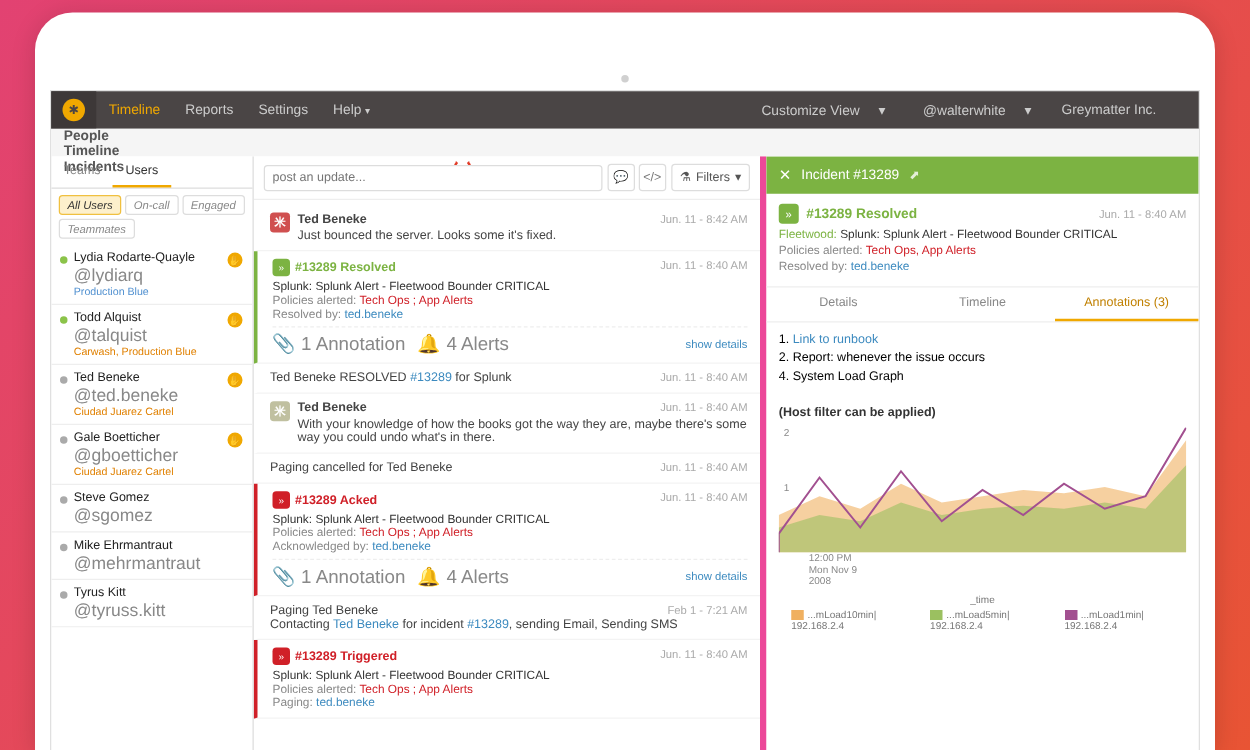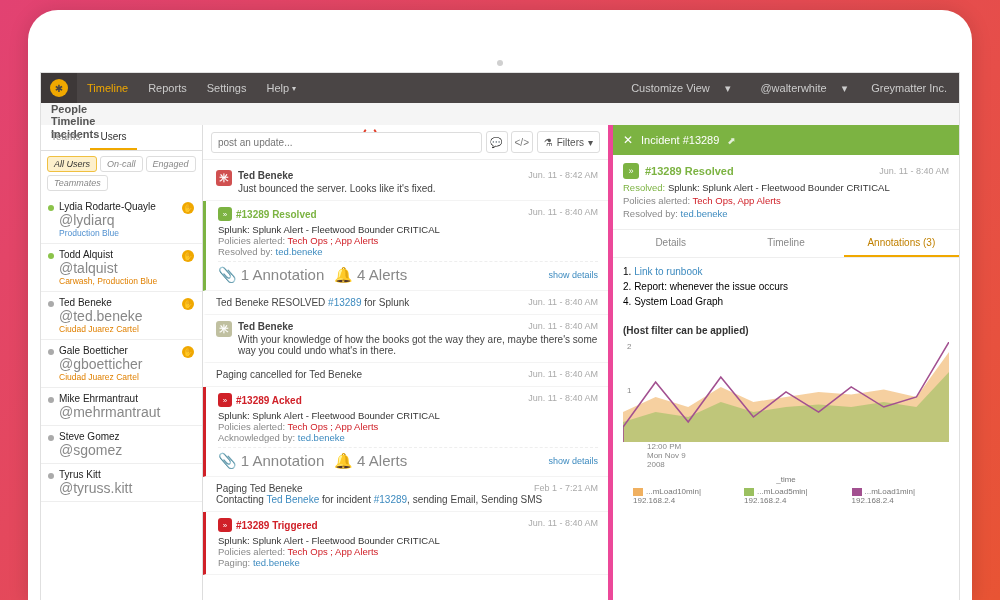--- a/index.html
+++ b/index.html
@@ -35,21 +35,21 @@
 .logo {
   width:36px; height:30px; display:flex; align-items:center; justify-content:center;
   background:#3d3838;
 }
 .logo-circle { width:18px;height:18px;border-radius:50%;background:#f0a800;display:flex;align-items:center;justify-content:center;color:#4a4545;font-size:10px;}
 .nav { display:flex; height:100%; }
 .nav-item { padding:0 10px; display:flex; align-items:center; cursor:pointer; }
 .nav-item.active { color:#f0a800; }
 .nav-item .chev { margin-left:3px; font-size:8px; }
 .spacer { flex:1; }
-.top-right { display:flex; align-items:center; gap:6px; padding-right:6px; }
+.top-right { display:flex; align-items:center; gap:6px; padding-right:28px; }
 .top-right span {padding:0 6px;}
 
 .section-headers { display:flex; height:22px; background:#f5f5f5; font-size:11px; font-weight:600; color:#555;flex-direction:column; }
 .sh { display:flex; align-items:center; padding-left:10px; }
 .sh1 {width:162px;}
 .sh2 {flex:1;}
 .sh3 {width:346px; display:flex; justify-content:space-between; padding-right:10px; align-items:center;}
 .sh3 .ic{width:14px;height:14px;border:2px solid #e23c28;border-radius:50%;border-top-color:transparent;}
 
 .main { flex:1; display:flex; overflow:hidden; }
@@ -206,28 +206,28 @@
               </div>
               <div class="user">
                 <span class="dot "></span>
     <div class="nm">Gale Boetticher</div>
     <div class="handle">@gboetticher</div>
     <div class="team orange">Ciudad Juarez Cartel</div>
     <div class="hand">✋</div>
               </div>
               <div class="user">
                 <span class="dot "></span>
+    <div class="nm">Steve Gomez</div>
+    <div class="handle">@sgomez</div>
+
+    </div>
+              <div class="user">
+                <span class="dot "></span>
     <div class="nm">Mike Ehrmantraut</div>
     <div class="handle">@mehrmantraut</div>
-
-    </div>
-              <div class="user">
-                <span class="dot "></span>
-    <div class="nm">Steve Gomez</div>
-    <div class="handle">@sgomez</div>
 
     </div>
               <div class="user">
                 <span class="dot "></span>
     <div class="nm">Tyrus Kitt</div>
     <div class="handle">@tyruss.kitt</div>
 
     </div>
             </div>
       </div>
@@ -243,21 +243,21 @@
                 <span>⚗</span>
                 <span>Filters</span> 
                 <span>▾</span>
               </div>
         </div>
         <div class="tl-body" id="tl-body">
               <div class="item basic">
                 <div class="time">Jun. 11 - 8:42 AM</div>
       <div class="row1">
                   <div class="avatar ">米</div>
-      <div class="msg"><b>Ted Beneke</b><span>Just bounced the server. Looks like it's fixed.</span></div>
+      <div class="msg"><b>Ted Beneke</b><span>Just bounced the server. Looks some it's fixed.</span></div>
                 </div>
               </div>
               <div class="item incident green">
                 <div class="time">Jun. 11 - 8:40 AM</div>
       <div class="ih">
                   <div class="badge g">»</div>
         <span class="title green">#13289 Resolved</span>
                 </div>
       <div class="sub">Splunk: Splunk Alert - Fleetwood Bounder CRITICAL</div>
       <div class="sub"><span class="lbl">Policies alerted: </span><span class="red">Tech Ops ; App Alerts</span></div>
@@ -325,21 +325,21 @@
           <span class="x">✕</span>
           <span>Incident #13289</span>
           <span class="ext">⬈</span>
         </div>
         <div class="inc-box">
           <div class="row">
             <div class="bd">»</div>
             <b>#13289 Resolved</b>
             <span class="t">Jun. 11 - 8:40 AM</span>
           </div>
-          <div class="line"><span class="g">Resolved:</span><span> Splunk: Splunk Alert - Fleetwood Bounder CRITICAL</span></div>
+          <div class="line"><span class="g">Fleetwood:</span><span> Splunk: Splunk Alert - Fleetwood Bounder CRITICAL</span></div>
           <div class="line"><span class="lbl">Policies alerted: </span><span class="r">Tech Ops, App Alerts</span></div>
           <div class="line"><span class="lbl">Resolved by:  </span><span class="l">ted.beneke</span></div>
         </div>
         <div class="inc-tabs" id="inc-tabs">
               <div class="inc-tab">Details</div>
               <div class="inc-tab">Timeline</div>
               <div class="inc-tab active">Annotations (3)</div>
             </div>
         <div class="annot" id="annot">
               <div class="a"><span>1. </span><span class="lk">Link to runbook</span></div>

